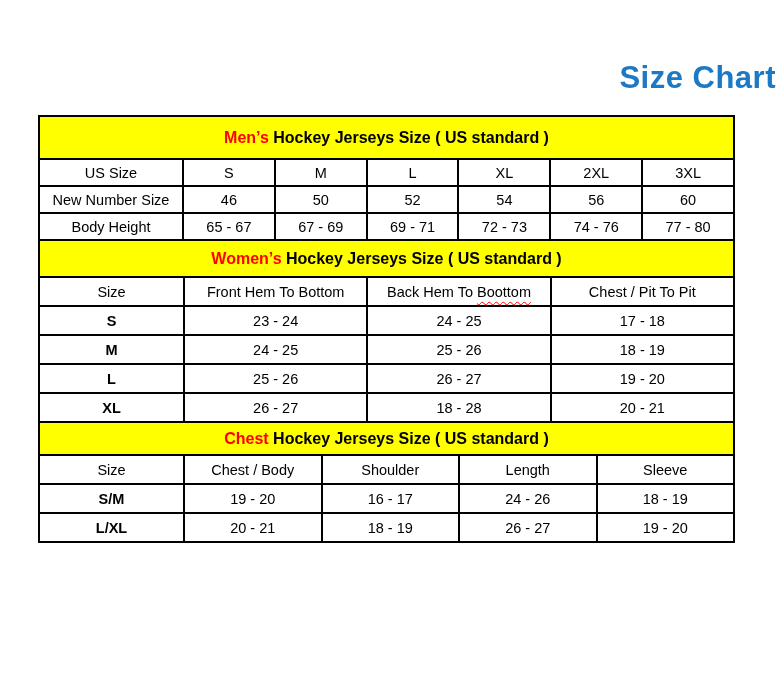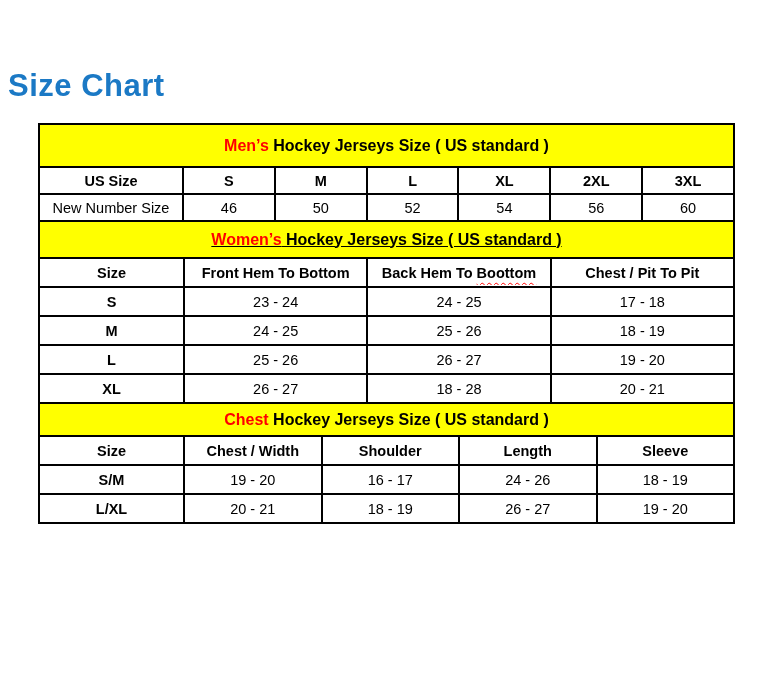--- a/index.html
+++ b/index.html
@@ -8,23 +8,23 @@
     background: #ffffff;
   }
   body {
     width: 776px;
     height: 692px;
     font-family: "Liberation Sans", sans-serif;
     color: #000000;
     overflow: hidden;
   }
   .page-title {
-    margin: 8px;
+    margin: 0;
     padding-top: 60px;
-    text-align: left;
+    text-align: right;
     font-weight: 700;
     font-size: 31px;
     letter-spacing: 0.5px;
     color: var(--title-blue, #1b79c5);
   }
   .tables-wrap {
     margin: 19px 0 4px 38px;
     width: 697px;
   }
   table.size-table {
@@ -42,27 +42,27 @@
     font-size: 14.5px;
     padding: 0 2px;
     overflow: hidden;
   }
   .banner-cell {
     background: var(--banner-yellow, #ffff00);
     font-weight: 700;
     font-size: 16px;
     height: 41px;
   }
-  .womens .banner-cell { height: 35px; text-decoration: underline; }
+  .womens .banner-cell { height: 35px; }
   .youth  .banner-cell { height: 31px; }
   .banner-highlight { color: var(--accent-red, #ff0000); }
-  .header-cell { font-weight: 700; text-align: center; }
+  .header-cell { font-weight: 400; text-align: center; }
   .mens   td:not(.banner-cell) { height: 25px; }
   .womens td:not(.banner-cell),
-  .youth  td:not(.banner-cell) { height: 27px; border-radius: 9px; }
+  .youth  td:not(.banner-cell) { height: 27px; }
   .womens .label-cell,
   .youth  .label-cell { font-weight: 700; }
   .mens  col.c-label { width: 144px; }
   .womens col.c-label { width: 145px; }
   .youth  col.c-label { width: 145px; }
   .misspelled {
     text-decoration: underline;
     text-decoration-style: wavy;
     text-decoration-color: var(--accent-red, #ff0000);
     text-decoration-thickness: 1px;
@@ -95,20 +95,29 @@
             <td class="header-cell">3XL</td>
           </tr>
           <tr>
             <td class="label-cell">New Number Size</td>
             <td class="value-cell">46</td>
             <td class="value-cell">50</td>
             <td class="value-cell">52</td>
             <td class="value-cell">54</td>
             <td class="value-cell">56</td>
             <td class="value-cell">60</td>
+          </tr>
+          <tr>
+            <td class="label-cell">Body Height</td>
+            <td class="value-cell">65 - 67</td>
+            <td class="value-cell">67 - 69</td>
+            <td class="value-cell">69 - 71</td>
+            <td class="value-cell">72 - 73</td>
+            <td class="value-cell">74 - 76</td>
+            <td class="value-cell">77 - 80</td>
           </tr>
         </tbody>
       </table>
     <table class="size-table womens">
       <colgroup>
           <col class="c-label">
           <col span="3">
         </colgroup>
     <tbody>
           <tr>
@@ -150,21 +159,21 @@
       <colgroup>
           <col class="c-label">
           <col span="4">
         </colgroup>
     <tbody>
           <tr>
             <td colspan="5" class="banner-cell"><span class="banner-highlight">Chest</span><span class="banner-rest"> Hockey Jerseys Size ( US standard )</span></td>
           </tr>
           <tr>
             <td class="header-cell">Size</td>
-            <td class="header-cell">Chest / Width</td>
+            <td class="header-cell">Chest / Body</td>
             <td class="header-cell">Shoulder</td>
             <td class="header-cell">Length</td>
             <td class="header-cell">Sleeve</td>
           </tr>
           <tr>
             <td class="label-cell">S/M</td>
             <td class="value-cell">19 - 20</td>
             <td class="value-cell">16 - 17</td>
             <td class="value-cell">24 - 26</td>
             <td class="value-cell">18 - 19</td>

